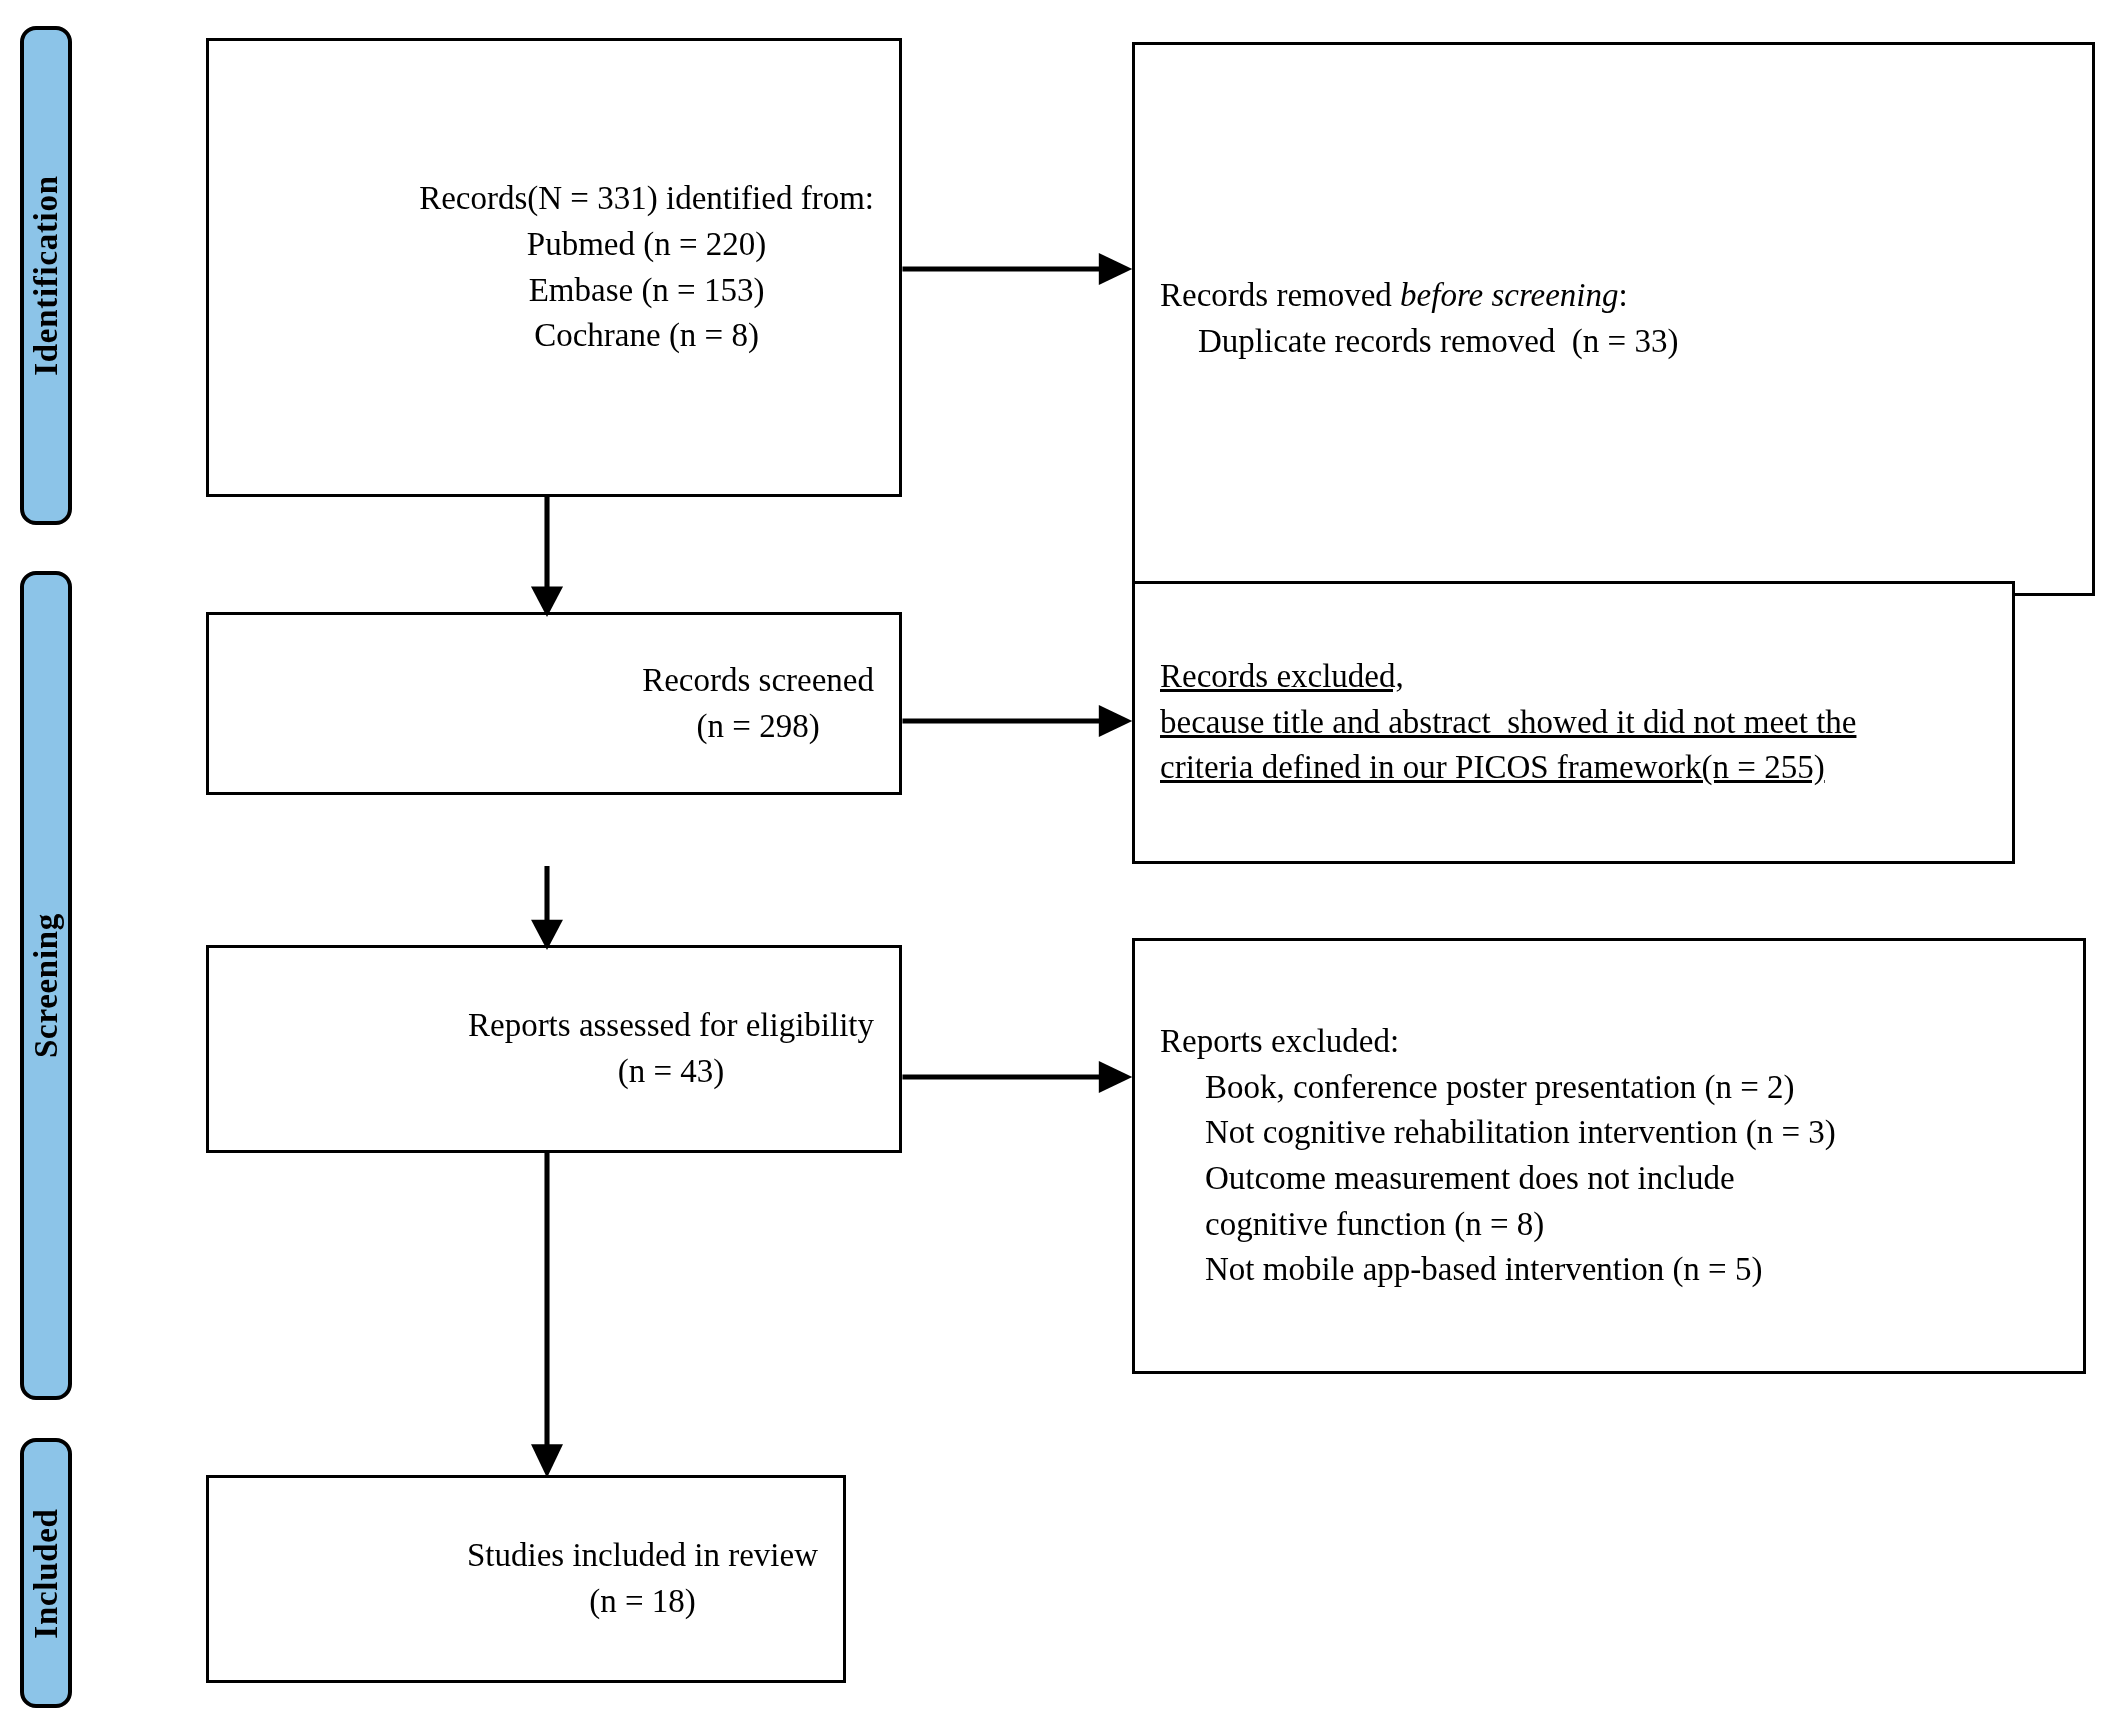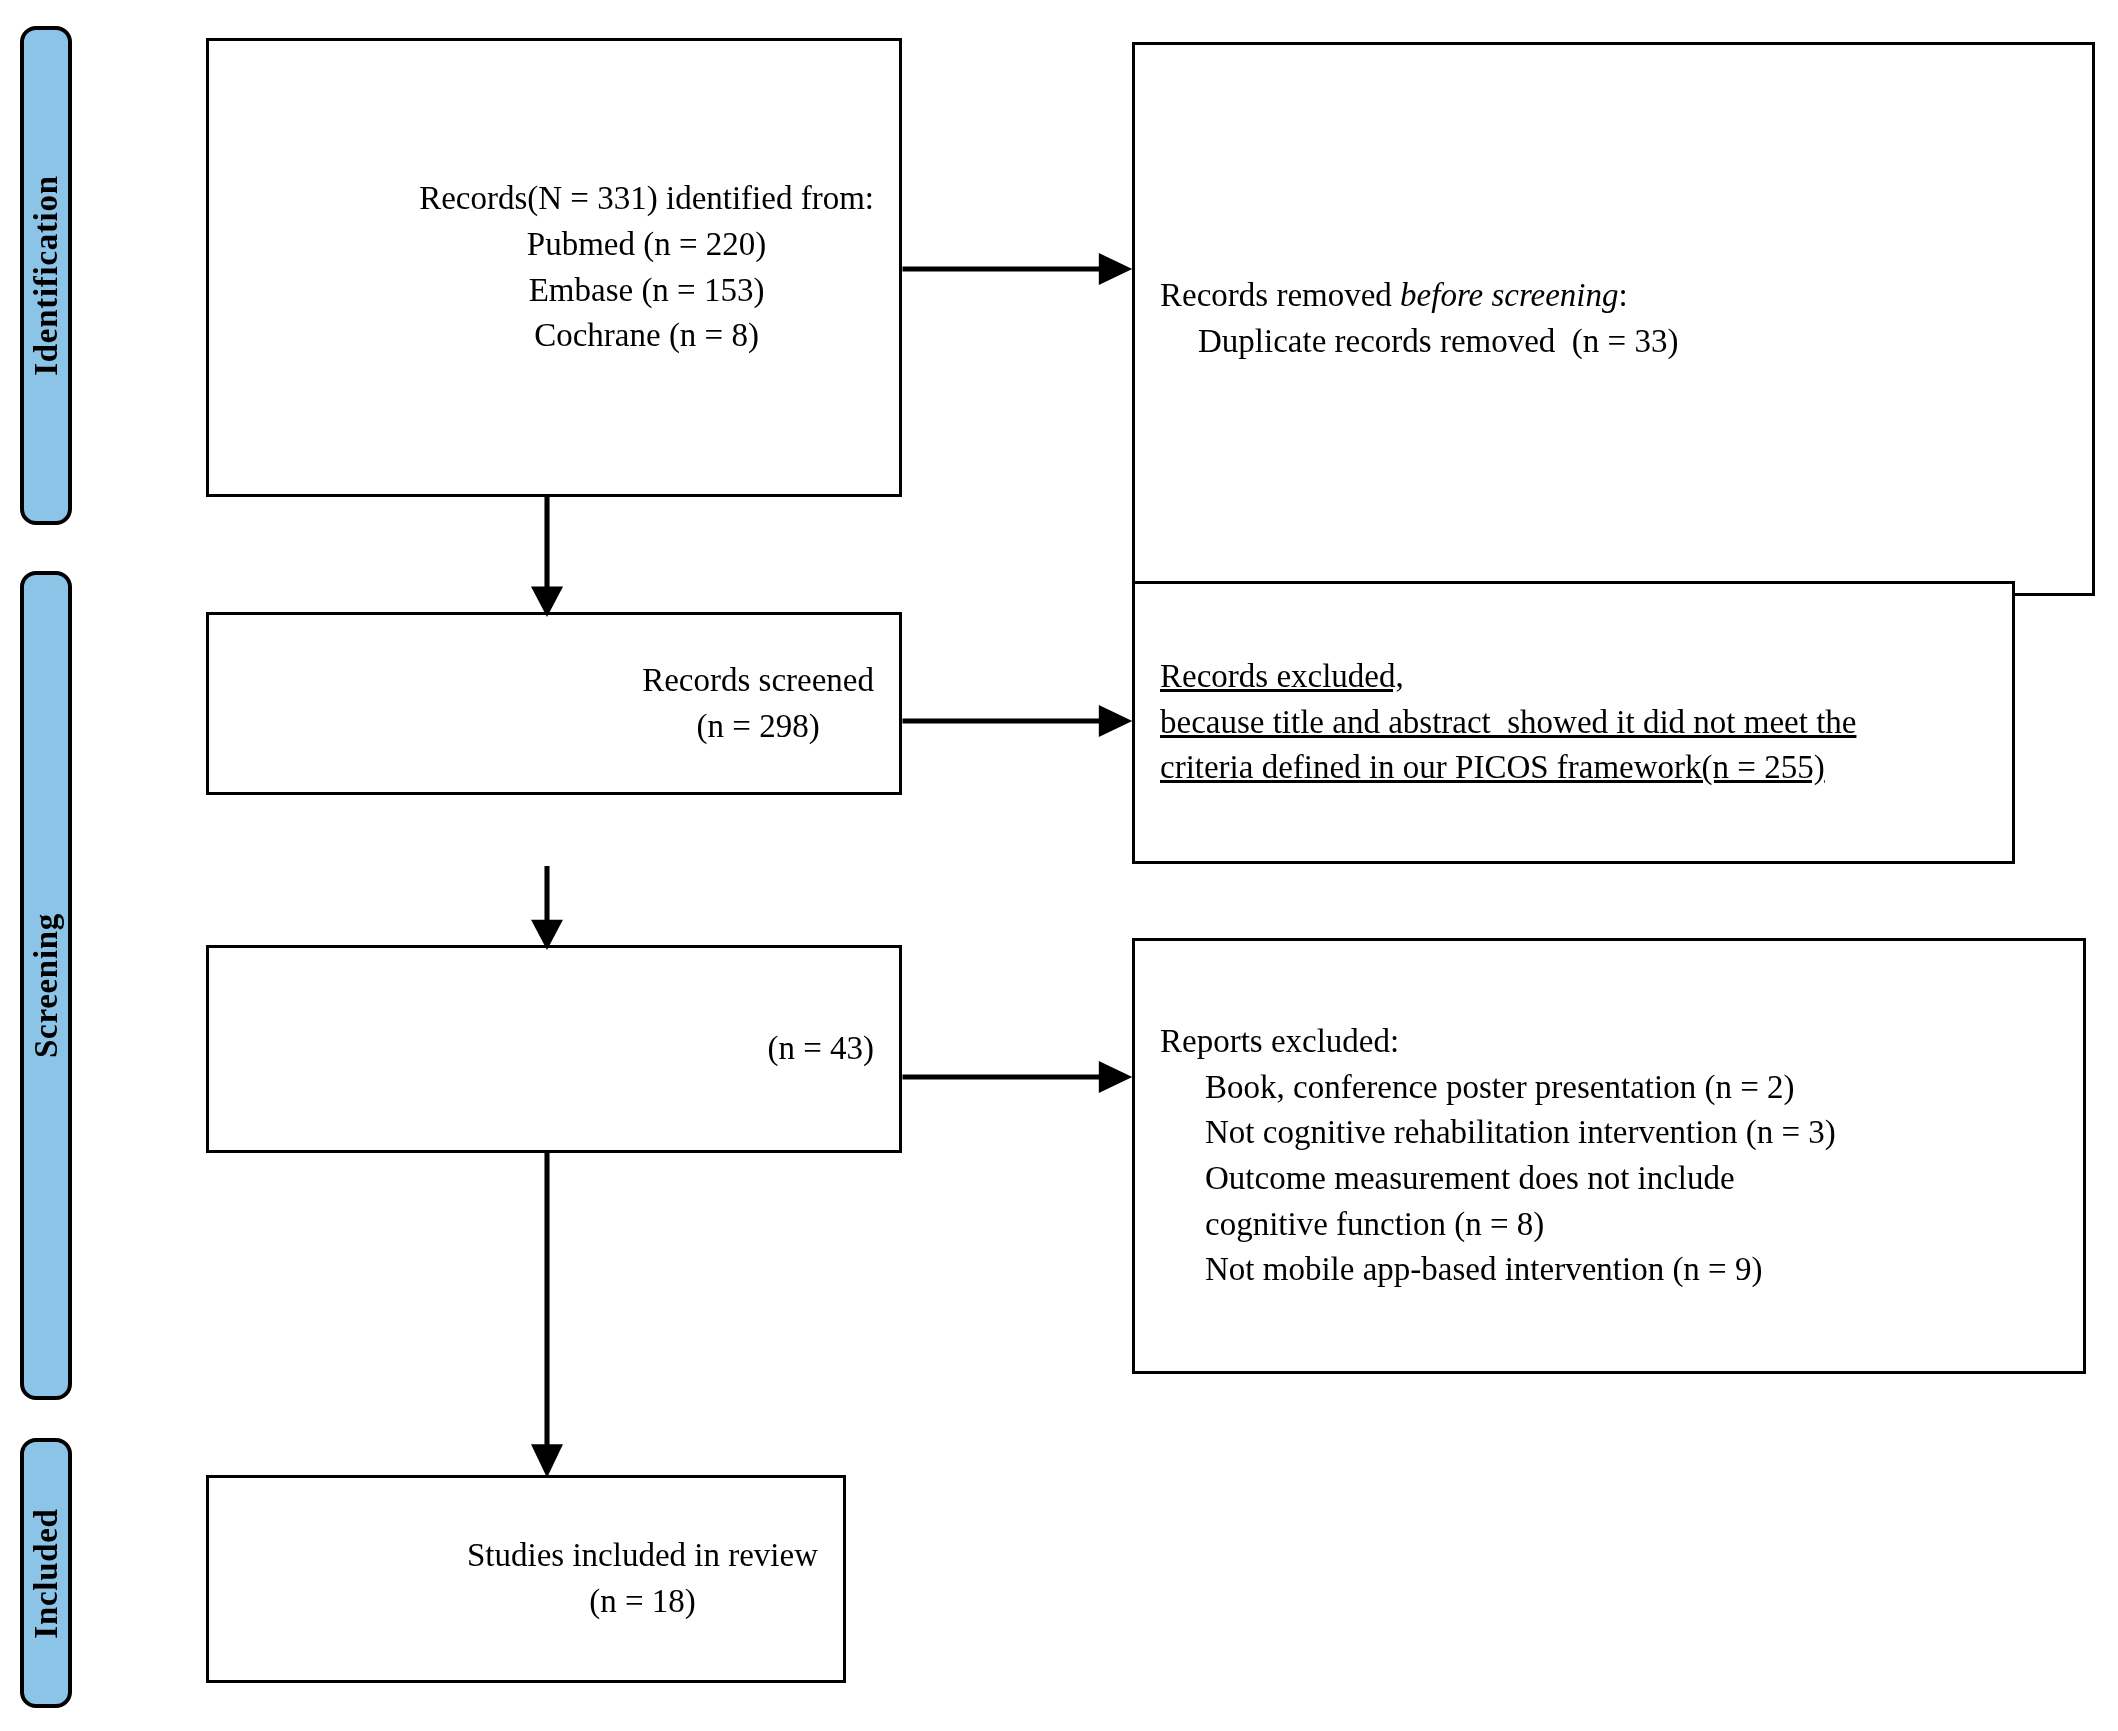--- a/index.html
+++ b/index.html
@@ -110,32 +110,33 @@
   <div class="flow-box left" style="left:1132px; top:581px; width:883px; height:283px;text-decoration:underline;">
     <div class="box-text">
       <span class="ln">Records excluded,</span>
       <span class="ln">because title and abstract  showed it did not meet the</span>
       <span class="ln">criteria defined in our PICOS framework(n = 255)</span>
     </div>
   </div>
 
   <div class="flow-box center" style="left:206px; top:945px; width:696px; height:208px;">
     <div class="box-text">
+      <span class="ln">Reports assessed for eligibility</span>
       <span class="ln">(n = 43)</span>
     </div>
   </div>
 
   <div class="flow-box left" style="left:1132px; top:938px; width:954px; height:436px;">
     <div class="box-text">
       <span class="ln">Reports excluded:</span>
       <span class="ln ind2">Book, conference poster presentation (n = 2)</span>
       <span class="ln ind2">Not cognitive rehabilitation intervention (n = 3)</span>
       <span class="ln ind2">Outcome measurement does not include</span>
       <span class="ln ind2">cognitive function (n = 8)</span>
-      <span class="ln ind2">Not mobile app-based intervention (n = 9)</span>
+      <span class="ln ind2">Not mobile app-based intervention (n = 5)</span>
     </div>
   </div>
 
   <div class="flow-box center" style="left:206px; top:1475px; width:640px; height:208px;">
     <div class="box-text">
       <span class="ln">Studies included in review</span>
       <span class="ln">(n = 18)</span>
     </div>
   </div>
 

